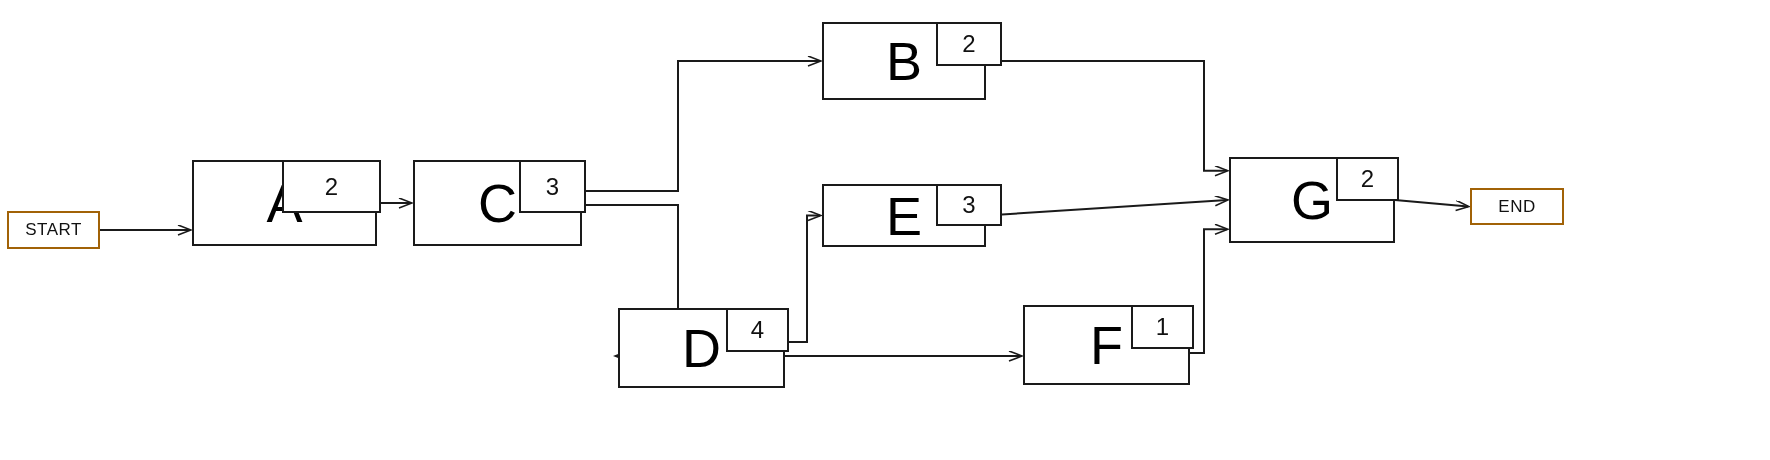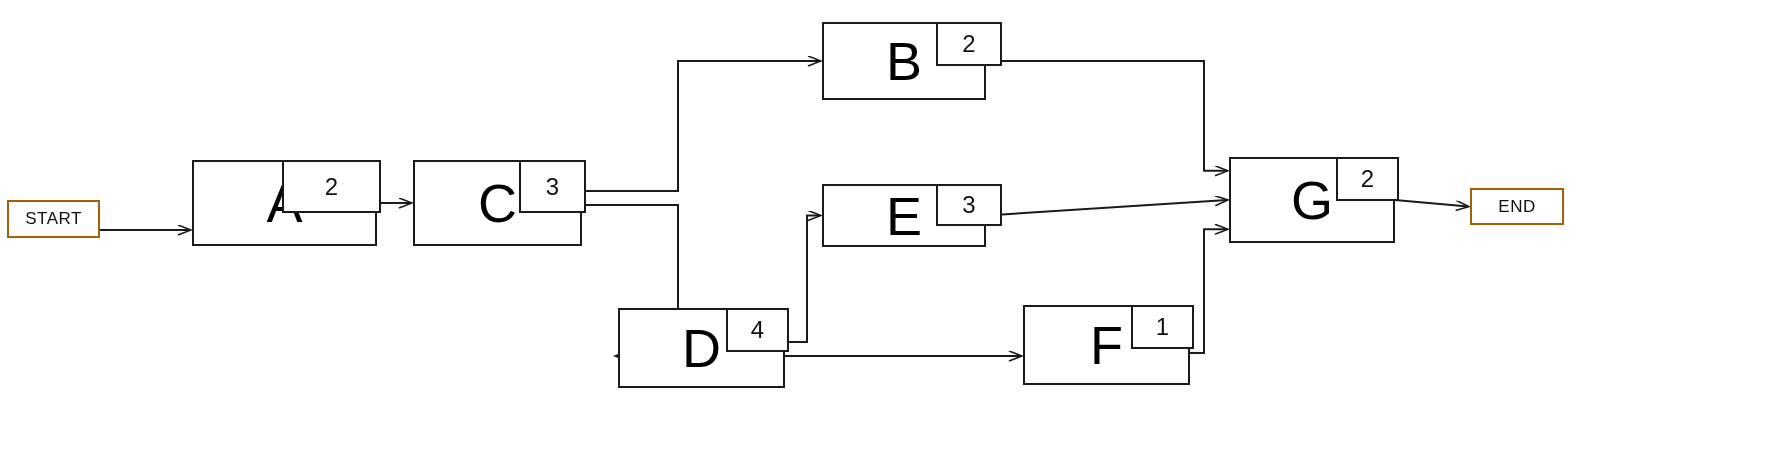--- a/index.html
+++ b/index.html
@@ -33,21 +33,21 @@
       <path d="M582,205 L678,205 L678,356 L616,356" marker-end="url(#arrow)"></path>
       <path d="M986,61 L1204,61 L1204,170.76 L1227,170.76" marker-end="url(#arrow)"></path>
       <path d="M785,342 L807,342 L807,215.5 L820,215.5" marker-end="url(#arrow)"></path>
       <path d="M785,356 L1021,356" marker-end="url(#arrow)"></path>
       <path d="M986,215.5 L1227,200" marker-end="url(#arrow)"></path>
       <path d="M1190,353 L1204,353 L1204,229.24 L1227,229.24" marker-end="url(#arrow)"></path>
       <path d="M1395,200 L1468,206.5" marker-end="url(#arrow)"></path>
     </g>
   </svg>
 
-  <div class="terminal" style="left:7px;top:200px;width:93px;height:38px;">
+  <div class="terminal" style="left:7px;top:211px;width:93px;height:38px;">
     <span>START</span>
   </div>
 
   <div class="node" style="left:192px;top:160px;width:185px;height:86px;">
     <span class="letter">A</span>
     <span class="badge" style="left:88px;top:-2px;width:99px;height:53px;">2</span>
   </div>
 
   <div class="node" style="left:413px;top:160px;width:169px;height:86px;">
     <span class="letter">C</span>

